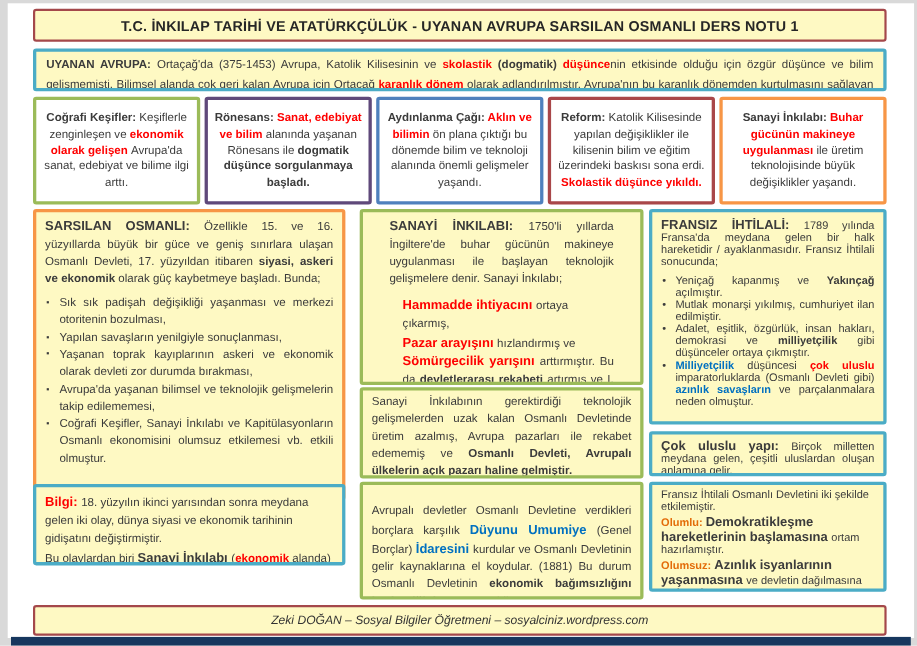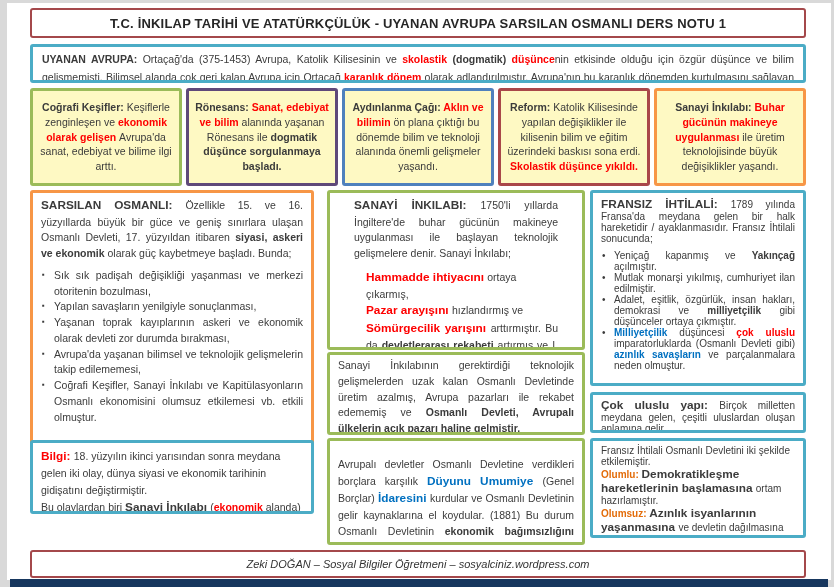--- a/index.html
+++ b/index.html
@@ -3,21 +3,21 @@
 <meta charset="utf-8">
 <style>
   html,body{margin:0;padding:0;}
   body{
     width:834px;height:587px;position:relative;overflow:hidden;
     background:#d9d9d9;
     font-family:"Liberation Sans",sans-serif;
     color:#3b3b3b;
   }
   .page{position:absolute;left:7px;top:3px;width:824px;height:577px;background:#ffffff;}
-  .box{position:absolute;box-sizing:border-box;background:#ffffff;border-radius:3px;}
+  .box{position:absolute;box-sizing:border-box;background:#fef9c3;border-radius:3px;}
   .bd-dr{border:2px solid #a4484b;}
   .bd-teal{border:3px solid #4bacc6;}
   .bd-olive{border:3px solid #9bbb59;}
   .bd-purple{border:3px solid #5f497a;}
   .bd-red{border:3px solid #a94749;}
   .bd-blue{border:3px solid #4f81bd;}
   .bd-orange{border:3px solid #f79646;}
 
   .txt{font-size:10.5px;line-height:1.5;}
   .j{text-align:justify;}
@@ -27,21 +27,21 @@
   .o{color:#e36c09;font-weight:bold;}
   .hd{font-size:11.8px;}
 
   .title-box{left:30px;top:8px;width:776px;height:30px;display:flex;align-items:center;justify-content:center;}
   .title-box span{font-size:13px;font-weight:bold;color:#262626;letter-spacing:0.2px;}
 
   .uyanan{left:30px;top:44px;width:776px;height:39px;padding:3px 9px;line-height:1.72;overflow:hidden;}
 
   .toprow{position:absolute;left:30px;top:88px;width:776px;height:98px;
     display:grid;grid-template-columns:repeat(5,1fr);gap:4px;}
-  .tbox{box-sizing:border-box;border-radius:3px;background:#fef9c3;
+  .tbox{box-sizing:border-box;border-radius:3px;background:#ffffff;
     display:flex;align-items:center;justify-content:center;padding:2px 5px;}
   .tbox .inner{text-align:center;line-height:1.42;}
 
   .sarsilan{left:30px;top:190px;width:284px;height:265px;padding:4px 8px;overflow:hidden;}
   .bilgi{left:30px;top:440px;width:284px;height:74px;padding:4px 8px;line-height:1.55;overflow:hidden;}
 
   .midA{left:327px;top:190px;width:258px;height:160px;padding:4px 24px;overflow:hidden;}
   .midB{left:327px;top:352px;width:258px;height:83px;padding:3px 8px;overflow:hidden;}
   .midC{left:327px;top:438px;width:258px;height:107px;padding:16px 8px;overflow:hidden;}
   .items{margin:7px 0 0 12px;}

